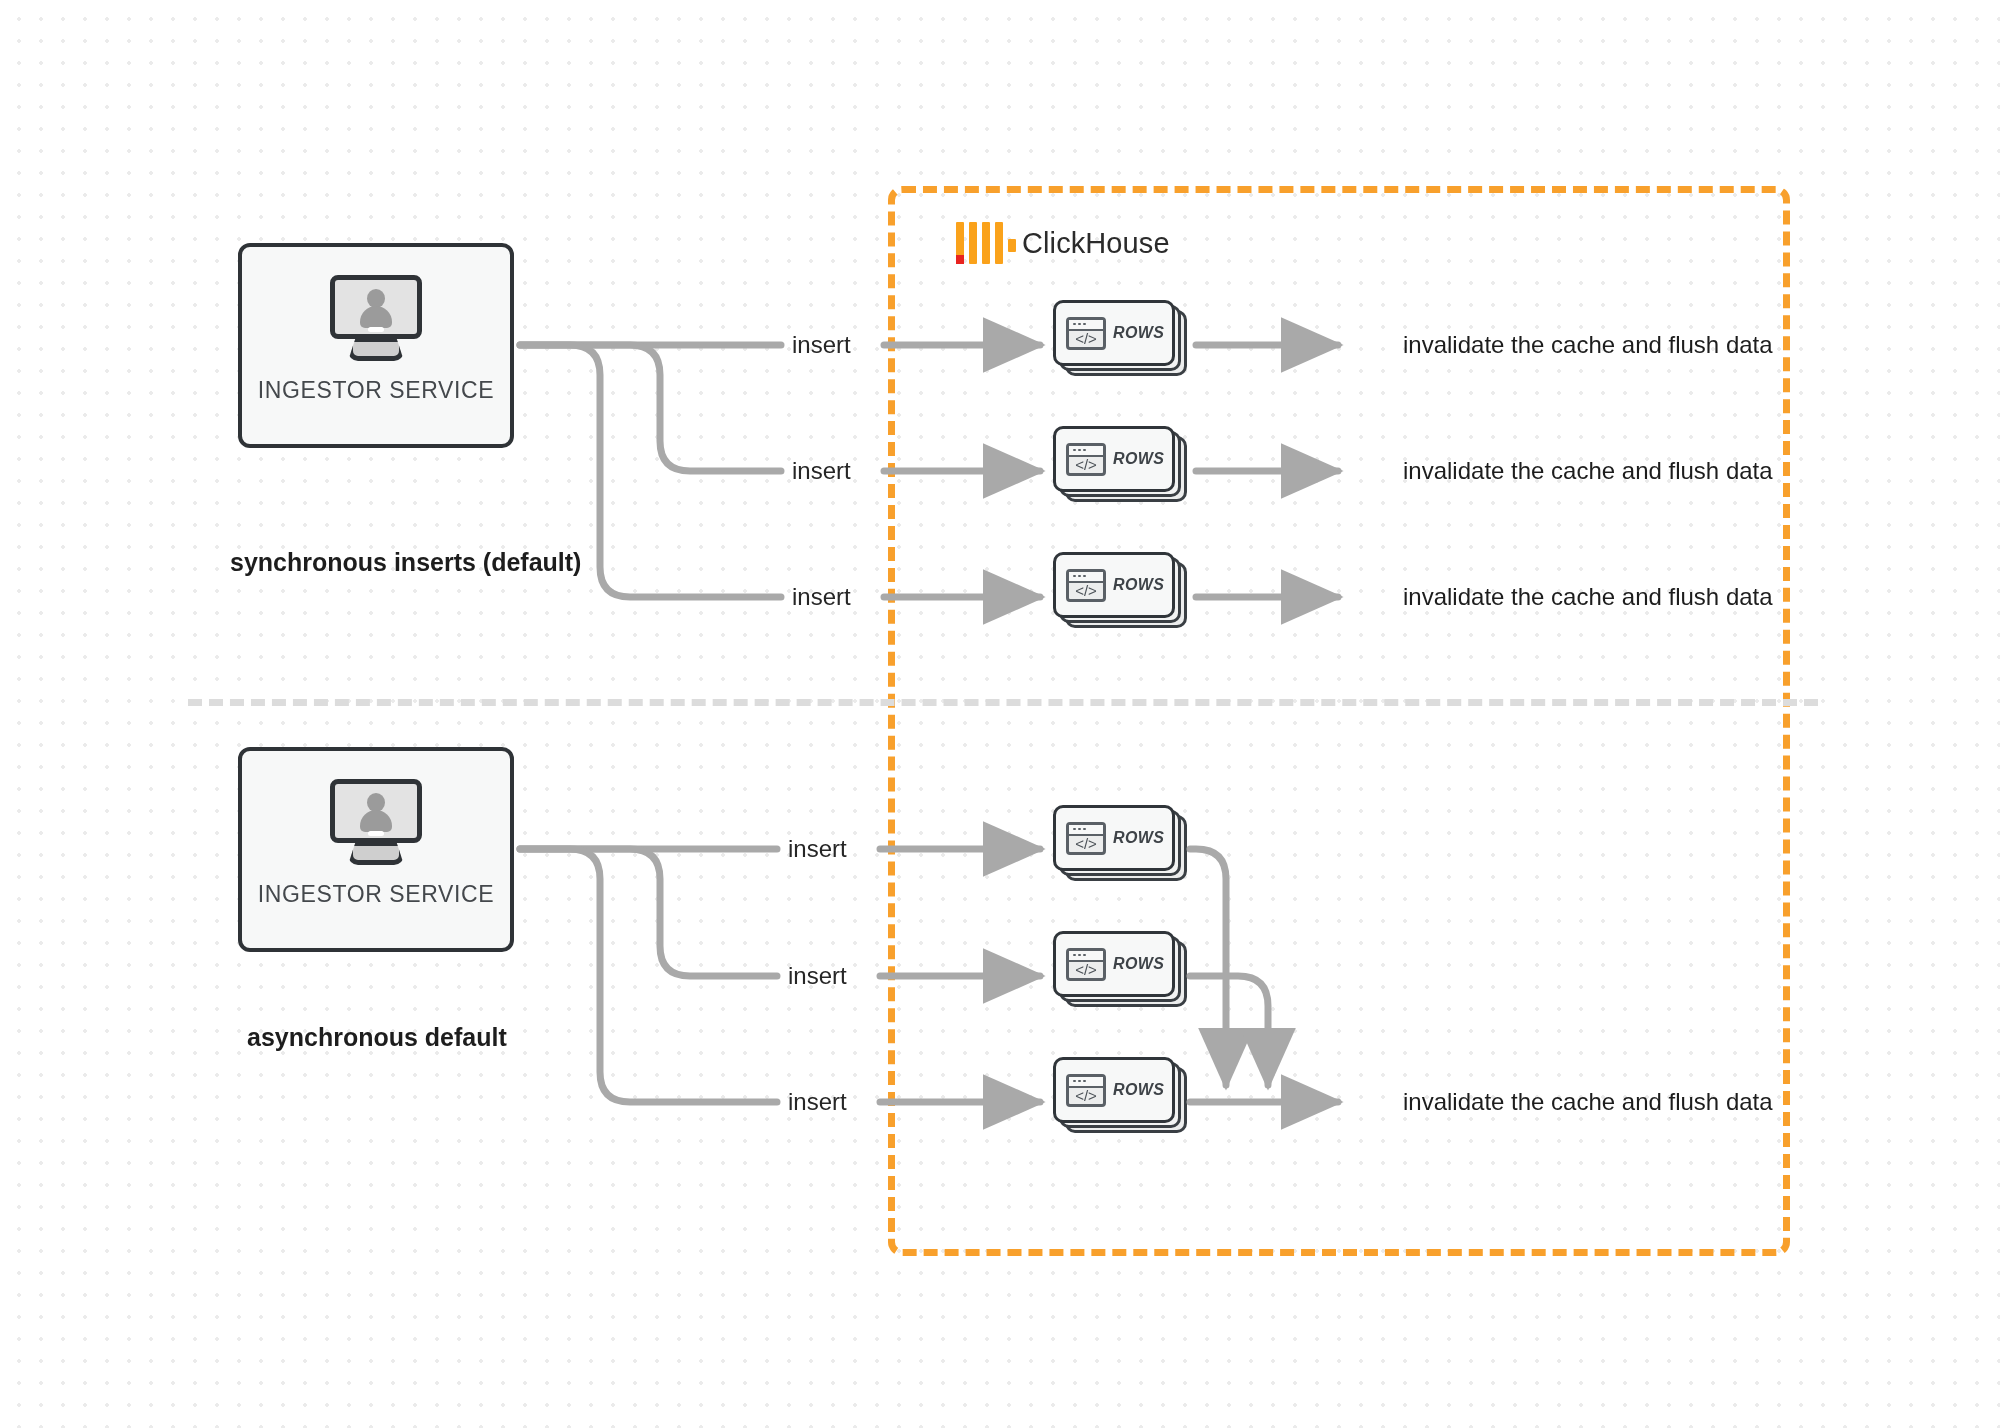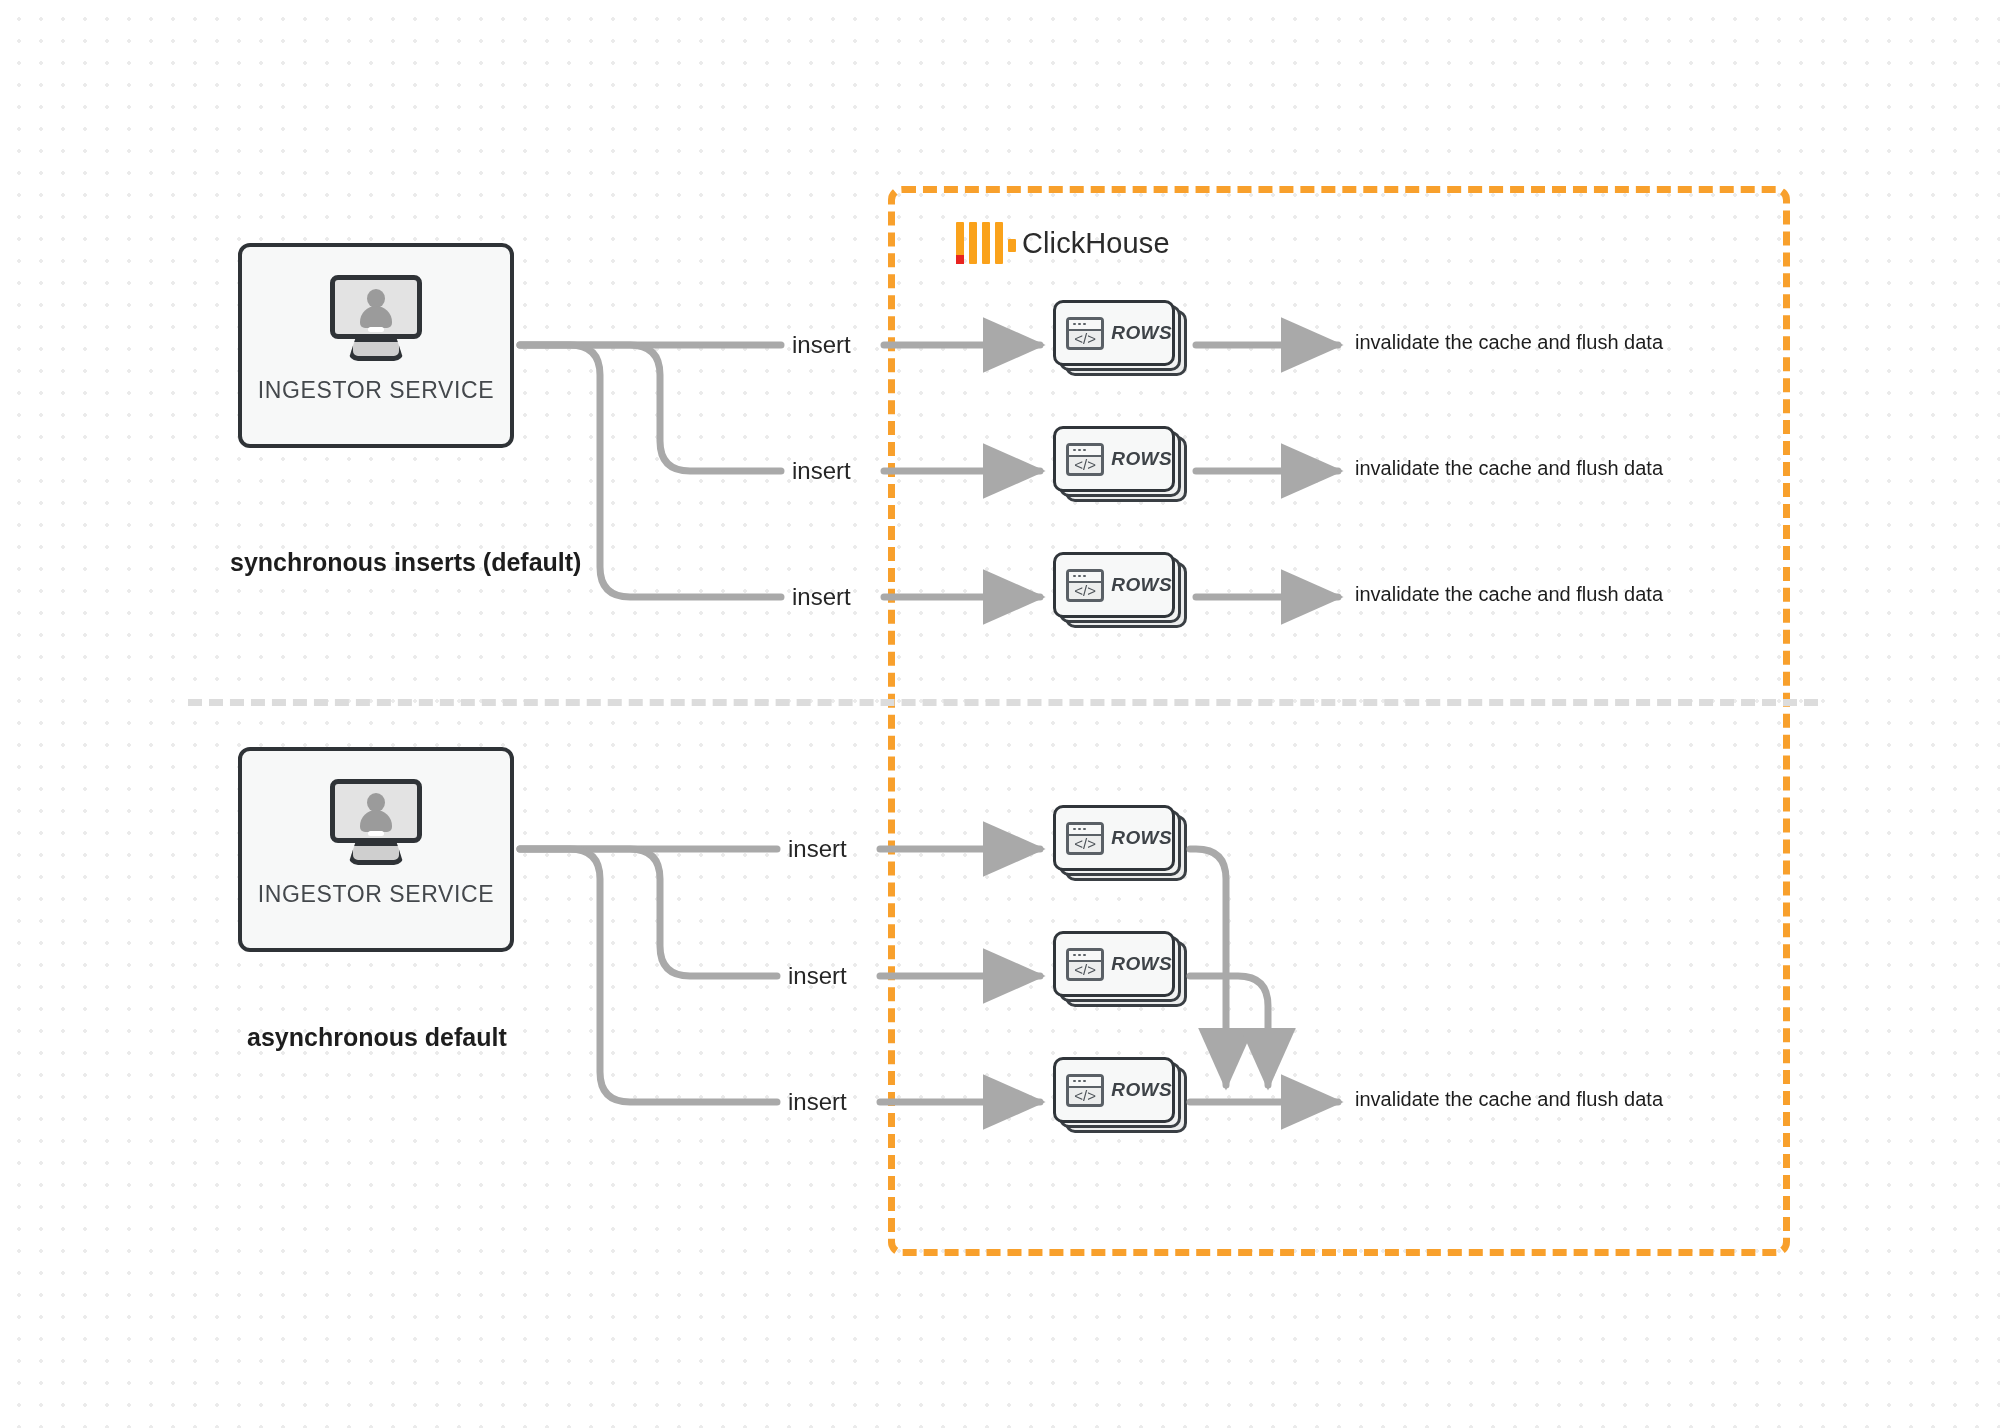--- a/index.html
+++ b/index.html
@@ -92,25 +92,25 @@
   .code-win .bar{position:absolute;left:0;top:0;right:0;height:9px;background:#f7f8f8;border-bottom:2px solid #5a6066;}
   .code-win .bar b{position:absolute;top:3px;width:2.5px;height:2.5px;border-radius:50%;background:#5a6066;display:block;}
   .code-win .bar b:nth-child(1){left:4px;}
   .code-win .bar b:nth-child(2){left:9px;}
   .code-win .bar b:nth-child(3){left:14px;}
   .code-win .slash{
     position:absolute;left:0;right:0;top:10px;bottom:0;
     display:flex;align-items:center;justify-content:center;
     font-family:"Liberation Sans", sans-serif;font-size:15px;color:#4b5157;
   }
-  .rows-text{font-size:19px;font-style:italic;font-weight:bold;color:#3e4348;letter-spacing:.4px;}
+  .rows-text{font-size:16px;font-style:italic;font-weight:bold;color:#3e4348;letter-spacing:.4px;}
 
   
   .insert-label{position:absolute;font-size:24px;color:#262626;white-space:nowrap;}
-  .flush-label{position:absolute;font-size:20px;color:#1d1d1d;white-space:nowrap;}
+  .flush-label{position:absolute;font-size:24px;color:#1d1d1d;white-space:nowrap;margin-left:48px;}
 
   svg.wires{position:absolute;left:0;top:0;width:2000px;height:1428px;pointer-events:none;}
 </style>
 </head>
 <body>
 
 <div id="stage">
 
   <div class="ch-region"></div>
 

